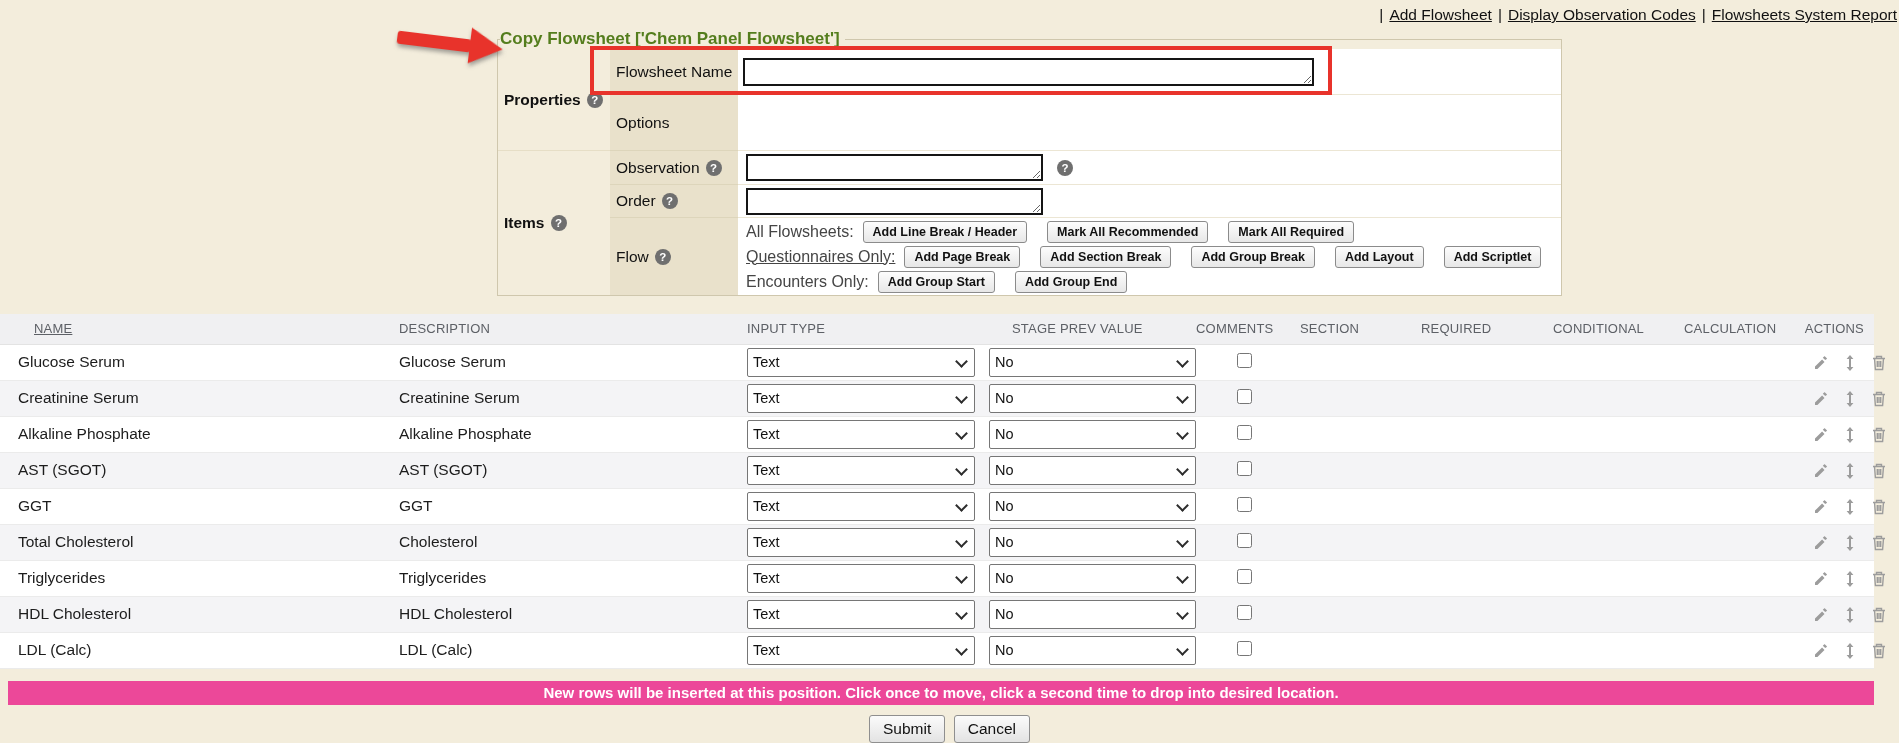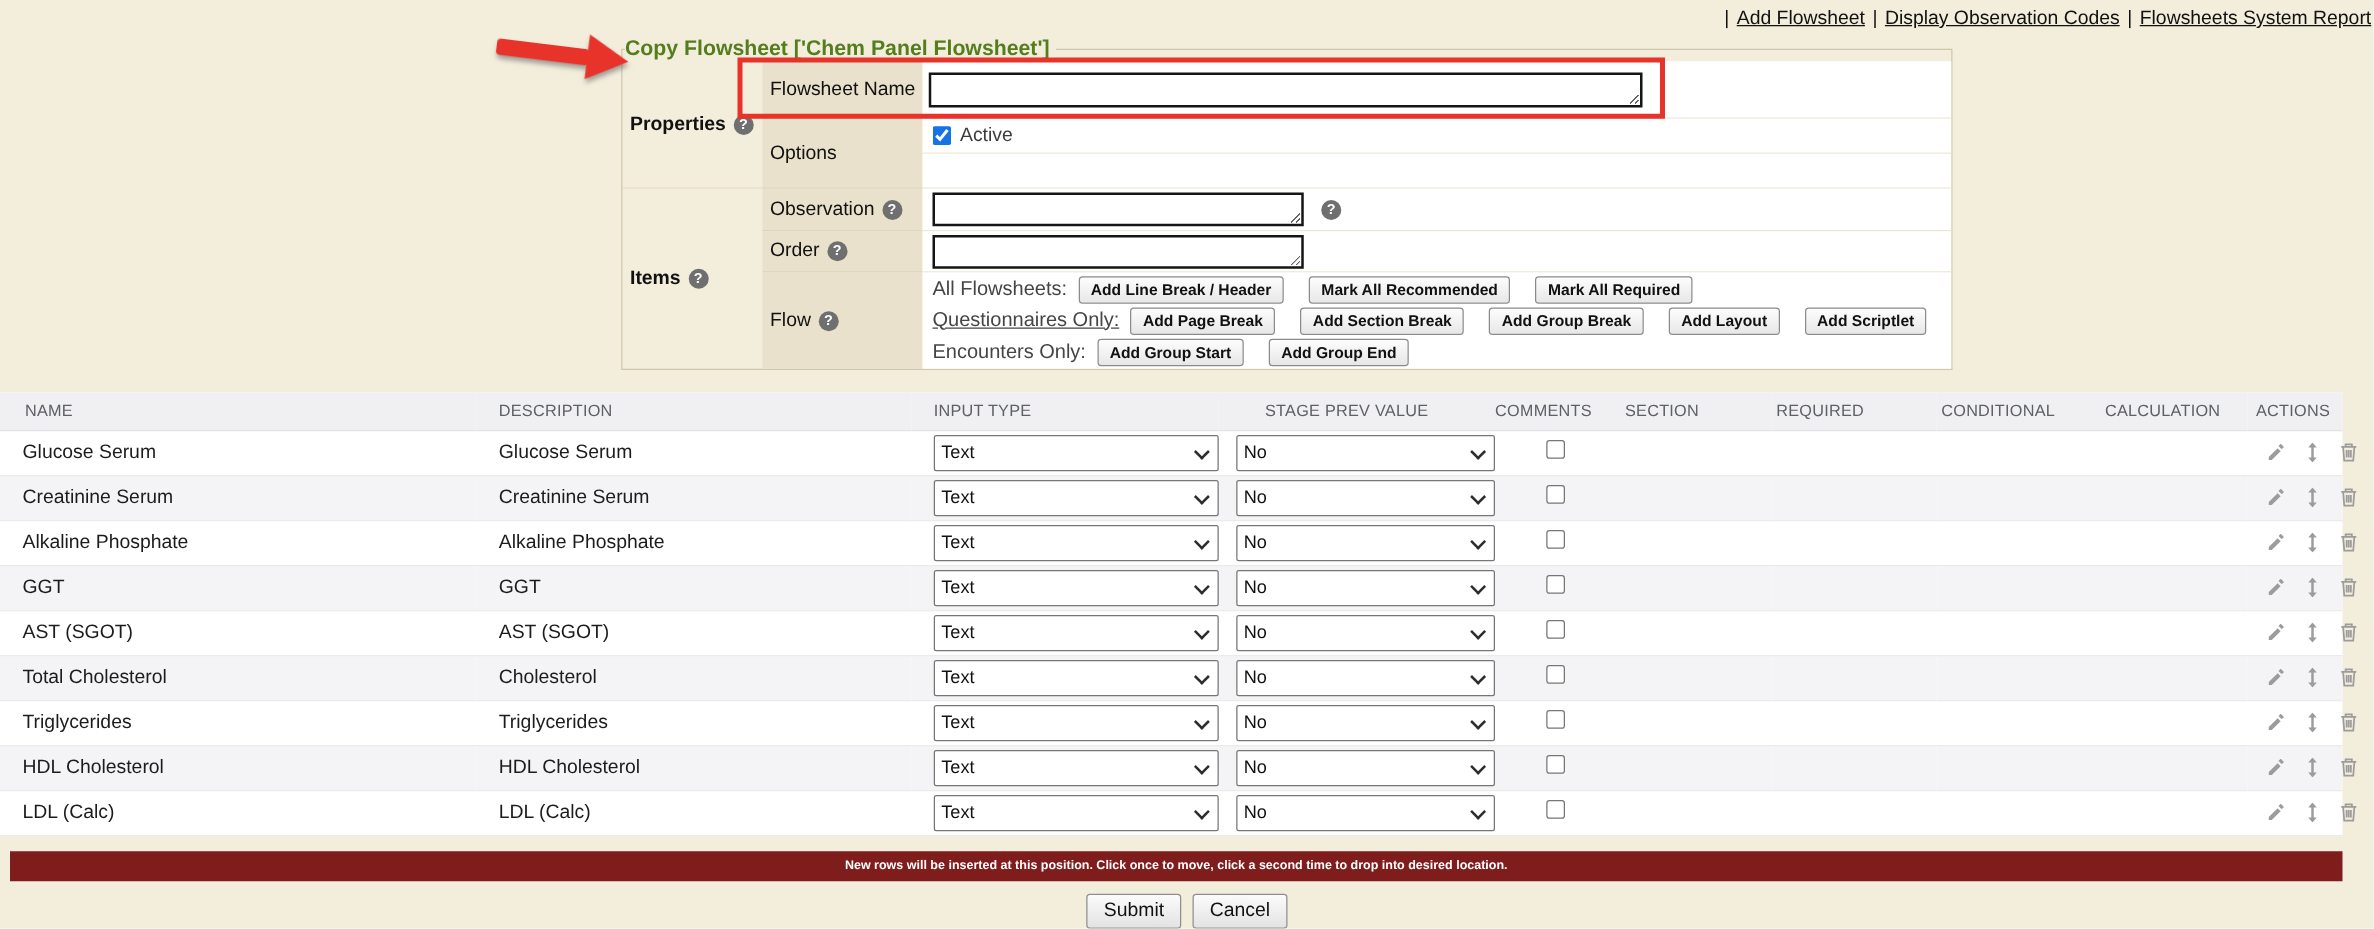--- a/index.html
+++ b/index.html
@@ -50,42 +50,42 @@
     filter:drop-shadow(1px 3px 2px rgba(90,90,90,.55)); }
   #red-arrow .shaft { position:absolute; left:0; top:12px; width:74px; height:13px; background:#e8332b; border-radius:3px; }
   #red-arrow .head { position:absolute; right:0; top:0; width:0; height:0;
     border-top:18px solid transparent; border-bottom:18px solid transparent; border-left:33px solid #e8332b; }
 
   
   #table-wrap { position:absolute; left:0; top:314px; width:1874px; background:#fff; }
   table { border-collapse:collapse; table-layout:fixed; width:1874px; }
   thead th { height:30px; background:#f0f0f2; color:#5d6066; font-size:13px; font-weight:normal;
     text-align:left; padding:0 0 0 4px; border-bottom:1px solid #e3e3e3; letter-spacing:.2px; }
-  th.c1 { padding-left:20px; } th.c2 { padding-left:18px; } th.c3 { padding-left:18px; }
+  th.c1 { padding-left:34px;text-decoration:underline; } th.c2 { padding-left:18px; } th.c3 { padding-left:18px; }
   th.c4 { padding-left:37px; } th.c10 { text-align:right; padding-right:10px; }
   tbody td { height:36px; font-size:15.5px; color:#1c1c1c; padding:0 0 0 4px; border-bottom:1px solid #ebebeb; }
   tbody tr:nth-child(even) td { background:#f4f4f6; }
   td.c1 { padding-left:18px; } td.c2 { padding-left:18px; } td.c3 { padding-left:18px;margin-top:46px; }
   td.c5 { text-align:center; padding:0; }
   td.c10 { text-align:right; padding-right:12px; white-space:nowrap; }
 
   .sel { position:relative; display:inline-block; }
   .sel select { appearance:none; -webkit-appearance:none; font-family:inherit; font-size:14.5px; color:#111;
     height:29px; padding:2px 20px 2px 5px; border:1px solid #767676; border-radius:2px; background:#fff; cursor:pointer; width:100%; }
   .sel::after { content:""; position:absolute; right:9px; top:9px; width:7px; height:7px;
     border-right:2px solid #2d2d2d; border-bottom:2px solid #2d2d2d; transform:rotate(45deg); pointer-events:none; }
   .sel.w-type { width:228px; }
   .sel.w-stage { width:207px; margin-left:10px; }
 
   .act-icon { display:inline-block; margin-left:11px; cursor:pointer; vertical-align:middle; }
   .act-icon svg { display:block; }
 
   
-  #insert-bar { position:absolute; left:8px; top:681px; width:1866px; height:24px; background:#7f1d1d;
-    color:#fff; font-size:10px; font-weight:bold; text-align:center; line-height:24px; cursor:pointer; }
+  #insert-bar { position:absolute; left:8px; top:681px; width:1866px; height:24px; background:#ec4899;
+    color:#fff; font-size:15px; font-weight:bold; text-align:center; line-height:24px; cursor:pointer; }
   #footer-actions { position:absolute; left:0; top:715px; width:1899px; text-align:center; }
   .form-btn { font-family:inherit; font-size:15.5px; color:#111; height:28px; padding:3px 13px; margin:0 2px;
     border:1px solid #8f8f8f; border-radius:3px; background:linear-gradient(#fbfbfb,#e3e3e3); cursor:pointer; }
 </style>
 </head>
 <body>
 
 <div id="screen">
 
   <div id="top-nav"><span class="sep">|</span><a>Add Flowsheet</a><span class="sep">|</span><a>Display Observation Codes</a><span class="sep">|</span><a>Flowsheets System Report</a></div>
@@ -103,24 +103,20 @@
         <span>Flowsheet Name</span>
       </div>
       <div class="cell-value" style="grid-row:1; padding-left:3px;">
         <textarea id="flowsheet-name-input" class="dark-input" style=""></textarea>
       </div>
 
       <div class="cell-label" style="grid-row:2">
         <span>Options</span>
       </div>
       <div class="cell-value stack" style="grid-row:2">
-        <div class="opt-line first">
-          <input type="checkbox" id="opt-active" checked="" style="">
-          <span>Active</span>
-        </div>
       </div>
 
       <div class="cell-section items">
         <span>Items</span>
         <span class="help-icon">?</span>
       </div>
 
       <div class="cell-label" style="grid-row:3">
         <span>Observation</span>
         <span class="help-icon">?</span>
@@ -313,61 +309,61 @@
       </span>
       <span class="act-icon">
         <svg width="14" height="16" viewBox="0 0 14 16" fill="none" stroke="#9c9c9c" stroke-width="1.4">
                   <path d="M1 3.5h12M4.5 3V1.5h5V3M2.5 3.5l.9 11h7.2l.9-11M5.3 6v6M7 6v6M8.7 6v6"></path>
                 </svg>
       </span>
     </td>
   </tr>
 
   <tr>
+    <td class="c1 cell-name">AST (SGOT)</td>
+    <td class="c2 cell-desc">AST (SGOT)</td>
+    <td class="c3">
+      <span class="sel w-type">
+        <select><option class="opt-type">Text</option></select>
+      </span>
+    </td>
+    <td class="c4">
+      <span class="sel w-stage">
+        <select><option class="opt-stage">No</option></select>
+      </span>
+    </td>
+    <td class="c5">
+      <input type="checkbox" class="cb-comments" style="">
+    </td>
+    <td class="c6"></td>
+    <td class="c7"></td>
+    <td class="c8"></td>
+    <td class="c9"></td>
+    <td class="c10">
+      <span class="act-icon">
+        <svg width="16" height="16" viewBox="0 0 16 16" fill="#9c9c9c">
+                  <path d="M2 11.6V14h2.4l7.1-7.1-2.4-2.4L2 11.6zM13.8 4.1c.25-.25.25-.66 0-.91L12 1.4c-.25-.25-.66-.25-.91 0L9.8 2.7l2.4 2.4 1.6-1z"></path>
+                </svg>
+      </span>
+      <span class="act-icon">
+        <svg width="12" height="16" viewBox="0 0 12 16" fill="#9c9c9c">
+                  <path d="M6 0l3.4 4H7v8h2.4L6 16 2.6 12H5V4H2.6L6 0z"></path>
+                </svg>
+      </span>
+      <span class="act-icon">
+        <svg width="14" height="16" viewBox="0 0 14 16" fill="none" stroke="#9c9c9c" stroke-width="1.4">
+                  <path d="M1 3.5h12M4.5 3V1.5h5V3M2.5 3.5l.9 11h7.2l.9-11M5.3 6v6M7 6v6M8.7 6v6"></path>
+                </svg>
+      </span>
+    </td>
+  </tr>
+
+  <tr>
     <td class="c1 cell-name">GGT</td>
     <td class="c2 cell-desc">GGT</td>
-    <td class="c3">
-      <span class="sel w-type">
-        <select><option class="opt-type">Text</option></select>
-      </span>
-    </td>
-    <td class="c4">
-      <span class="sel w-stage">
-        <select><option class="opt-stage">No</option></select>
-      </span>
-    </td>
-    <td class="c5">
-      <input type="checkbox" class="cb-comments" style="">
-    </td>
-    <td class="c6"></td>
-    <td class="c7"></td>
-    <td class="c8"></td>
-    <td class="c9"></td>
-    <td class="c10">
-      <span class="act-icon">
-        <svg width="16" height="16" viewBox="0 0 16 16" fill="#9c9c9c">
-                  <path d="M2 11.6V14h2.4l7.1-7.1-2.4-2.4L2 11.6zM13.8 4.1c.25-.25.25-.66 0-.91L12 1.4c-.25-.25-.66-.25-.91 0L9.8 2.7l2.4 2.4 1.6-1z"></path>
-                </svg>
-      </span>
-      <span class="act-icon">
-        <svg width="12" height="16" viewBox="0 0 12 16" fill="#9c9c9c">
-                  <path d="M6 0l3.4 4H7v8h2.4L6 16 2.6 12H5V4H2.6L6 0z"></path>
-                </svg>
-      </span>
-      <span class="act-icon">
-        <svg width="14" height="16" viewBox="0 0 14 16" fill="none" stroke="#9c9c9c" stroke-width="1.4">
-                  <path d="M1 3.5h12M4.5 3V1.5h5V3M2.5 3.5l.9 11h7.2l.9-11M5.3 6v6M7 6v6M8.7 6v6"></path>
-                </svg>
-      </span>
-    </td>
-  </tr>
-
-  <tr>
-    <td class="c1 cell-name">AST (SGOT)</td>
-    <td class="c2 cell-desc">AST (SGOT)</td>
     <td class="c3">
       <span class="sel w-type">
         <select><option class="opt-type">Text</option></select>
       </span>
     </td>
     <td class="c4">
       <span class="sel w-stage">
         <select><option class="opt-stage">No</option></select>
       </span>
     </td>

